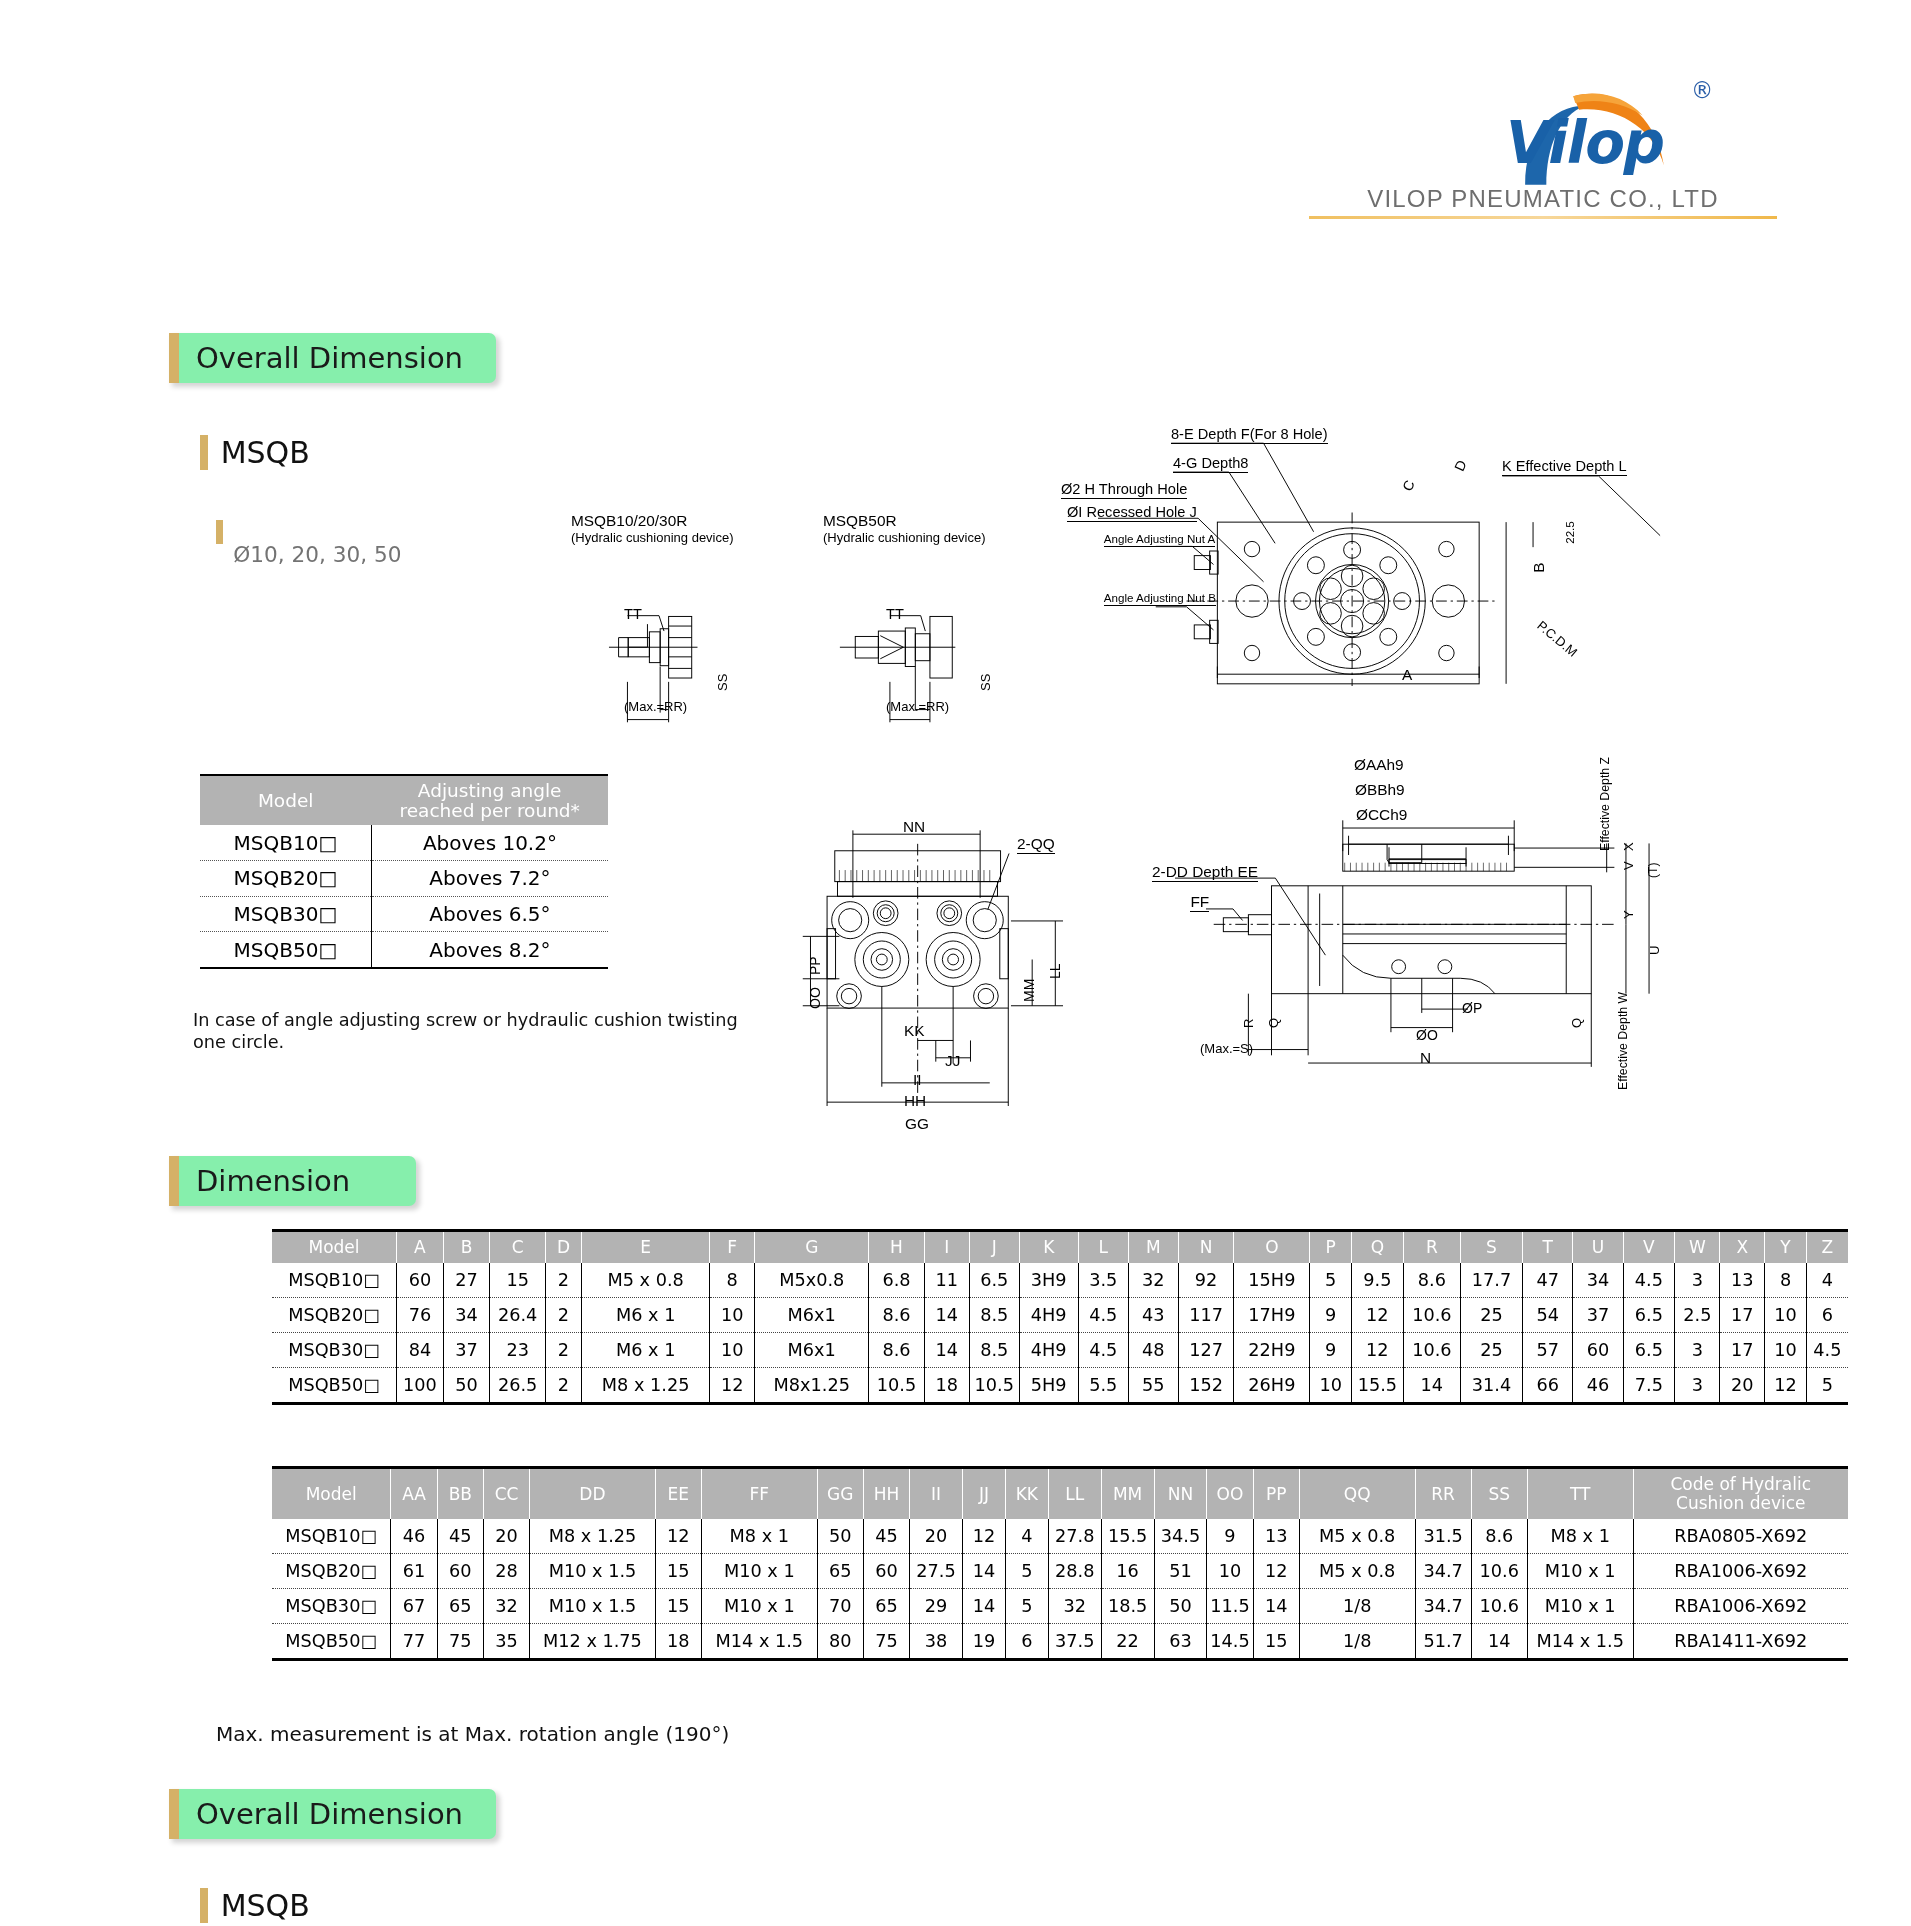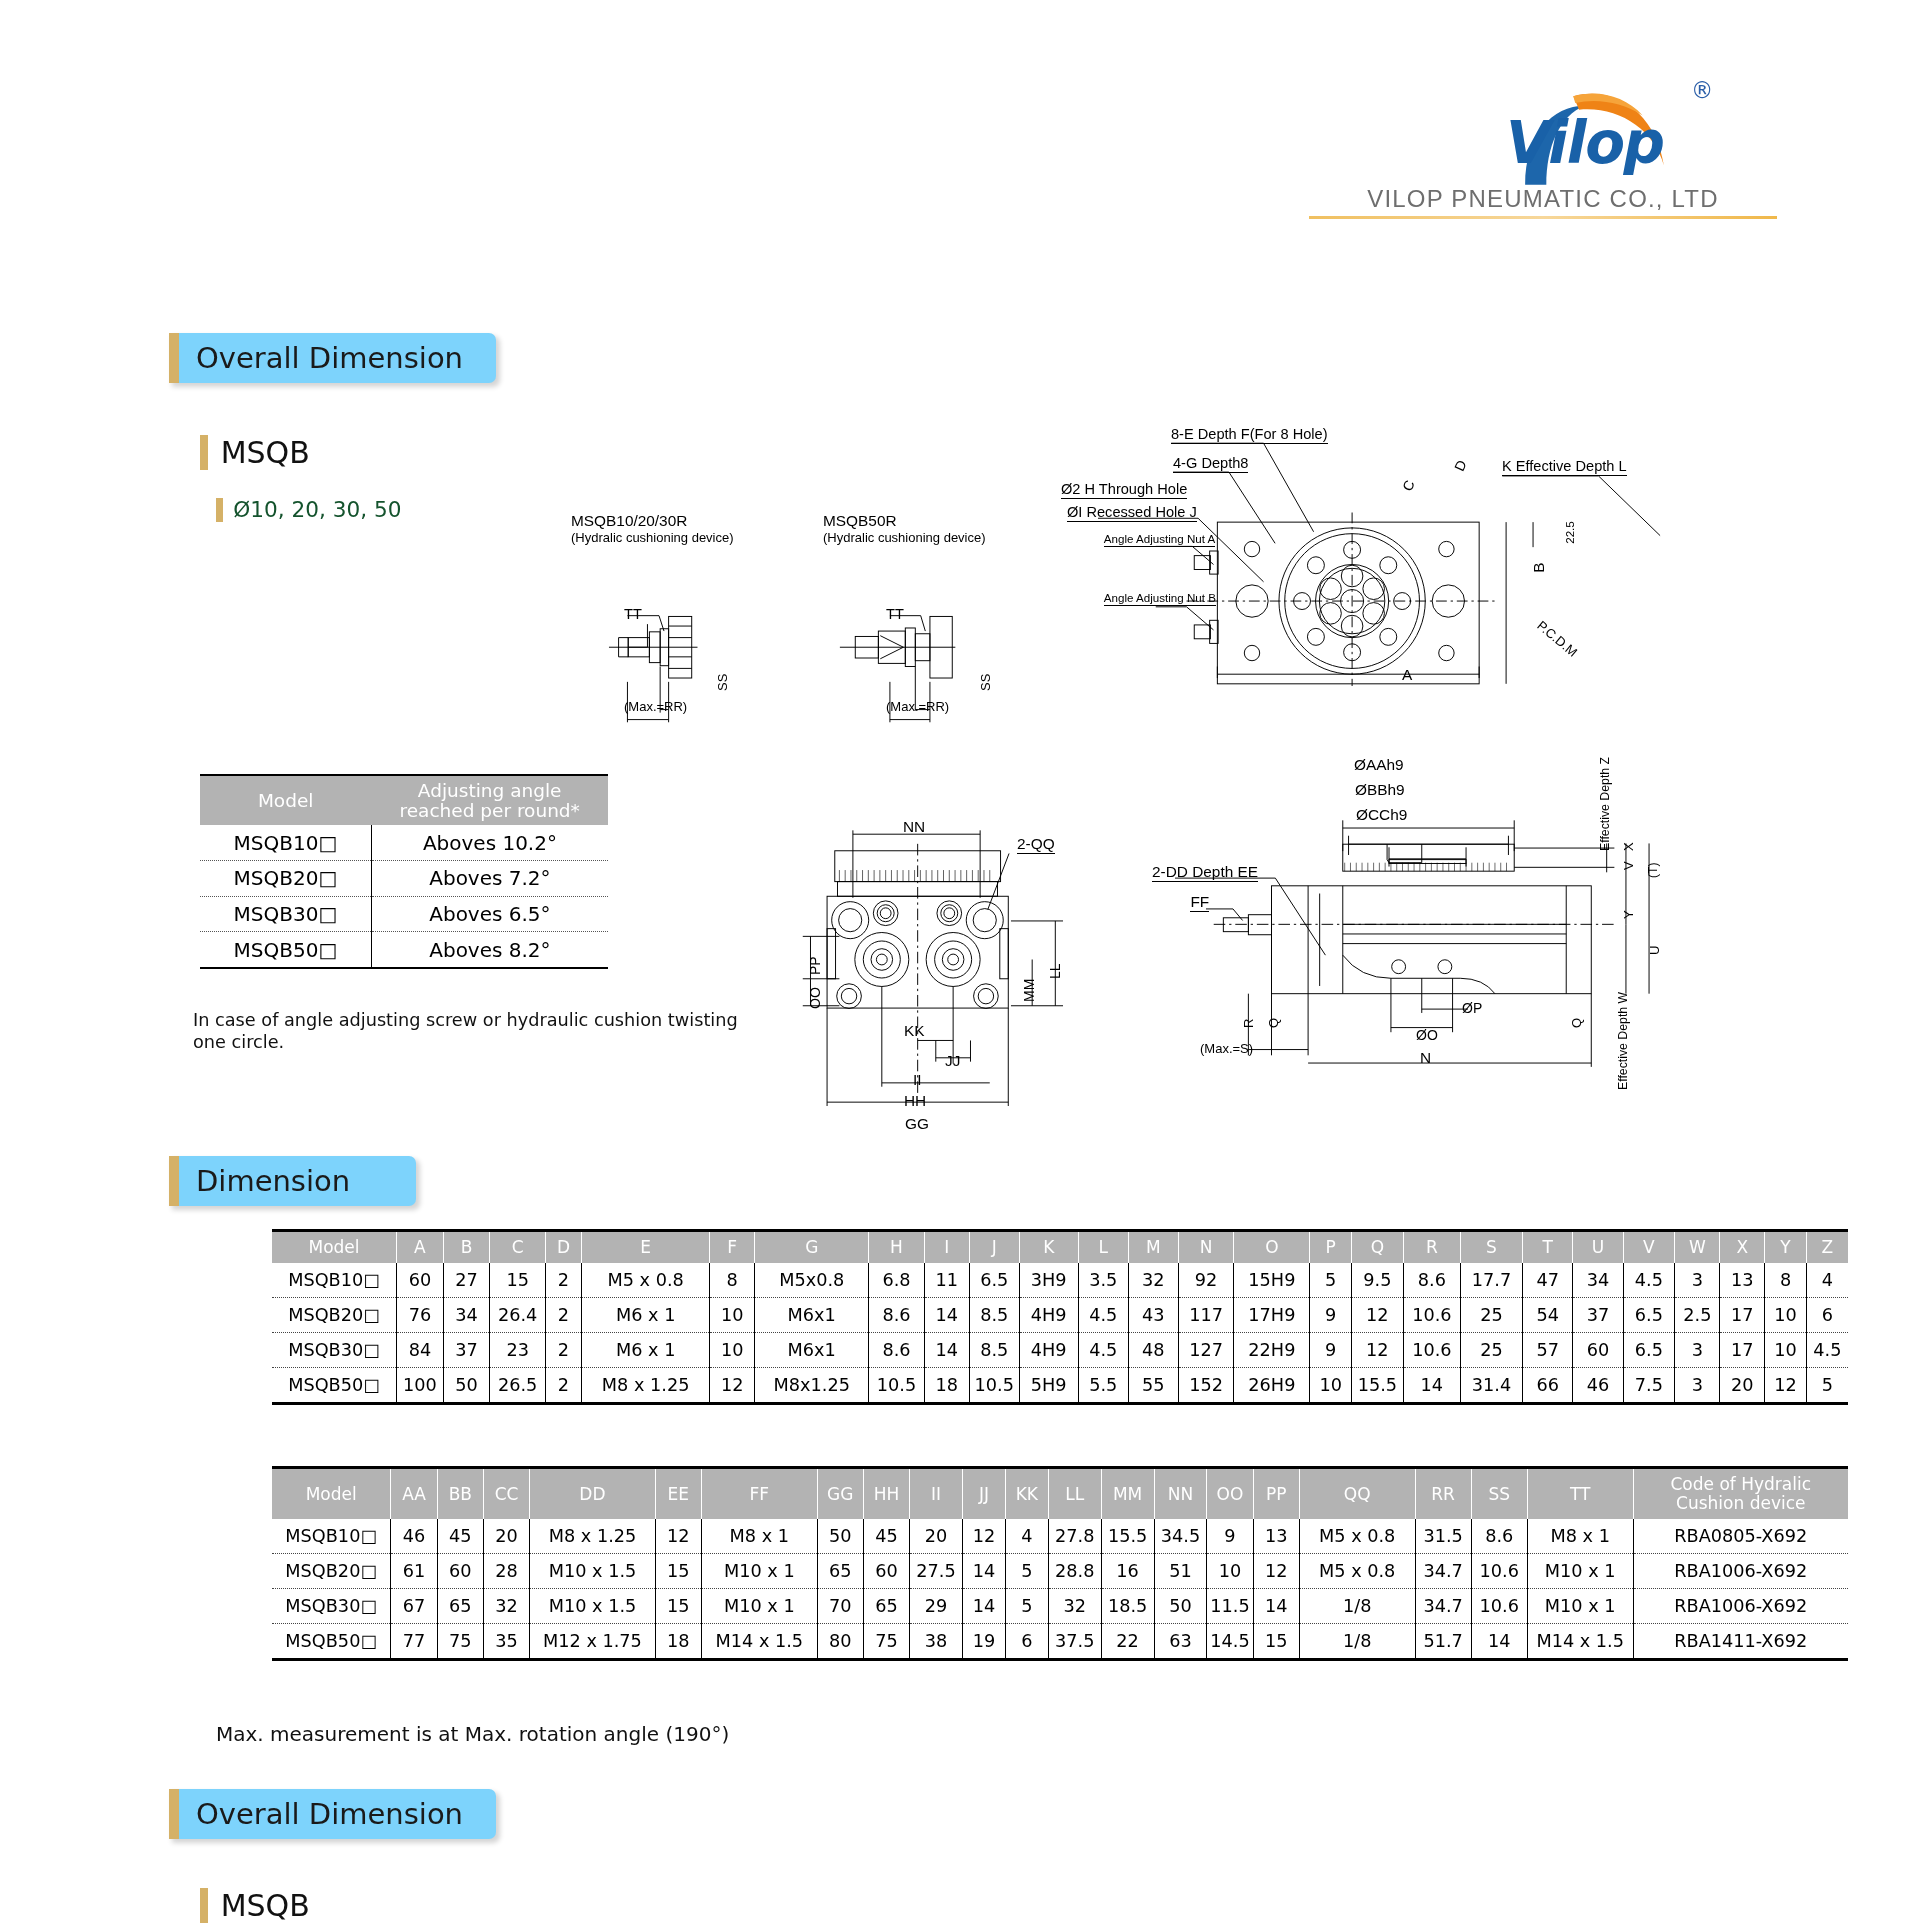--- a/index.html
+++ b/index.html
@@ -51,36 +51,36 @@
     background: linear-gradient(90deg,#f0c060,#f7d79a,#f0b84a);
   }
   .logo-tag {
     position:absolute; left:0px; top:153px; width:482px; text-align:center;
     font-size:17.3px; color:#1a1a1a; font-weight:bold; letter-spacing:-0.2px;
     font-family:"Liberation Sans", sans-serif;
   }
   
   .sec-head {
     position:absolute; height:50px;
-    background:#7dd3fc; border-radius: 0 7px 7px 0;
+    background:#86efac; border-radius: 0 7px 7px 0;
     box-shadow: 3.5px 3.5px 5.4px rgba(0,0,0,0.17);
     display:flex; align-items:center;
   }
   .sec-bar { position:absolute; width:10px; height:50px; background:#d5b167; left:0; top:0; }
   .sec-text {
     position:absolute; left:27px; top:0; height:50px; display:flex; align-items:center;
     font-size:29px; color:#1a1a1a; white-space:nowrap;
     font-family:"DejaVu Sans", sans-serif;
   }
   .sub-head { position:absolute; display:flex; align-items:flex-start; }
   .sub-bar { width:7.7px; height:35px; background:#d5b167; }
   .sub-text { margin-left:13px; font-size:30px; color:#111; font-family:"DejaVu Sans", sans-serif; }
   .sub2-head { position:absolute; display:flex; align-items:center; }
   .sub2-bar { width:6.5px; height:24px; background:#d5b167; }
-  .sub2-text { margin-left:10.8px; font-size:21.6px; color:#14532d; font-family:"DejaVu Sans", sans-serif; }
+  .sub2-text { margin-left:10.8px; font-size:21.6px; color:#737373; font-family:"DejaVu Sans", sans-serif;margin-top:45px; }
 
   
   table { border-collapse:collapse; }
   .angle-tbl { position:absolute; left:200px; top:774px; width:408px; }
   .angle-tbl th {
     background:#b3b3b3; color:#ffffff; font-weight:normal;
     font-size:18.5px; padding:4.6px 2.3px; line-height:1.08;
     font-family:"DejaVu Sans", sans-serif;
   }
   .angle-tbl td {

